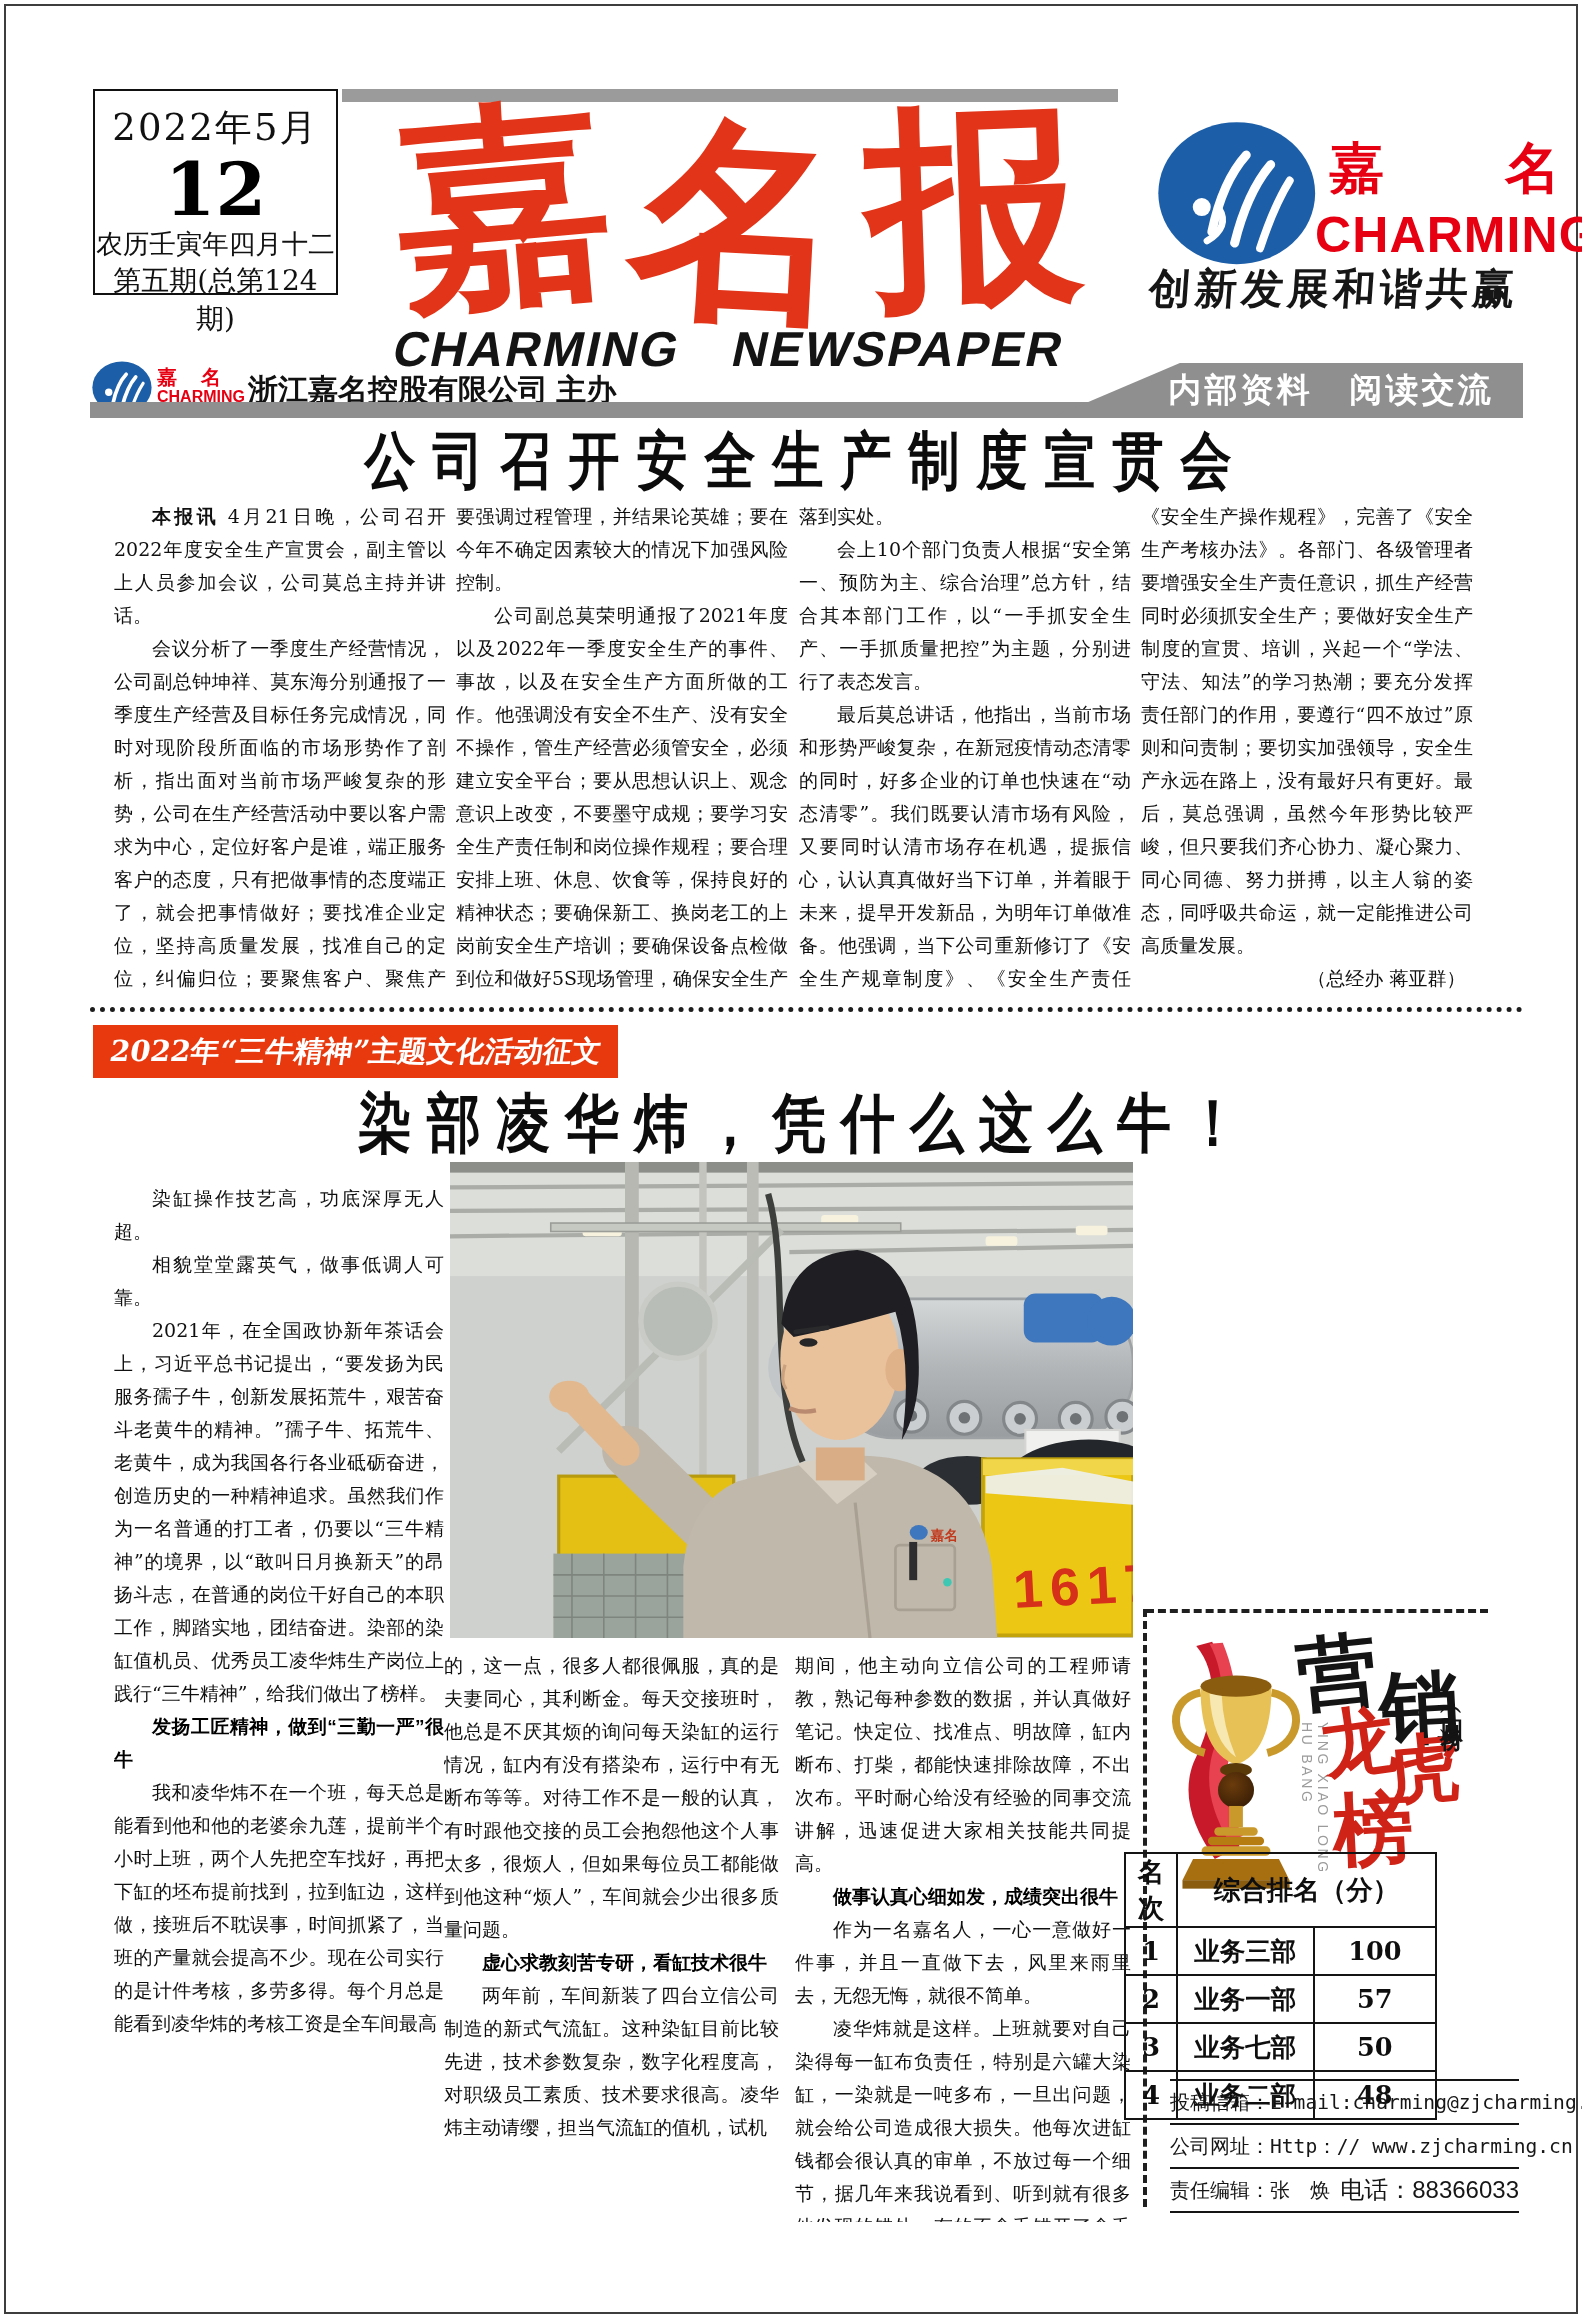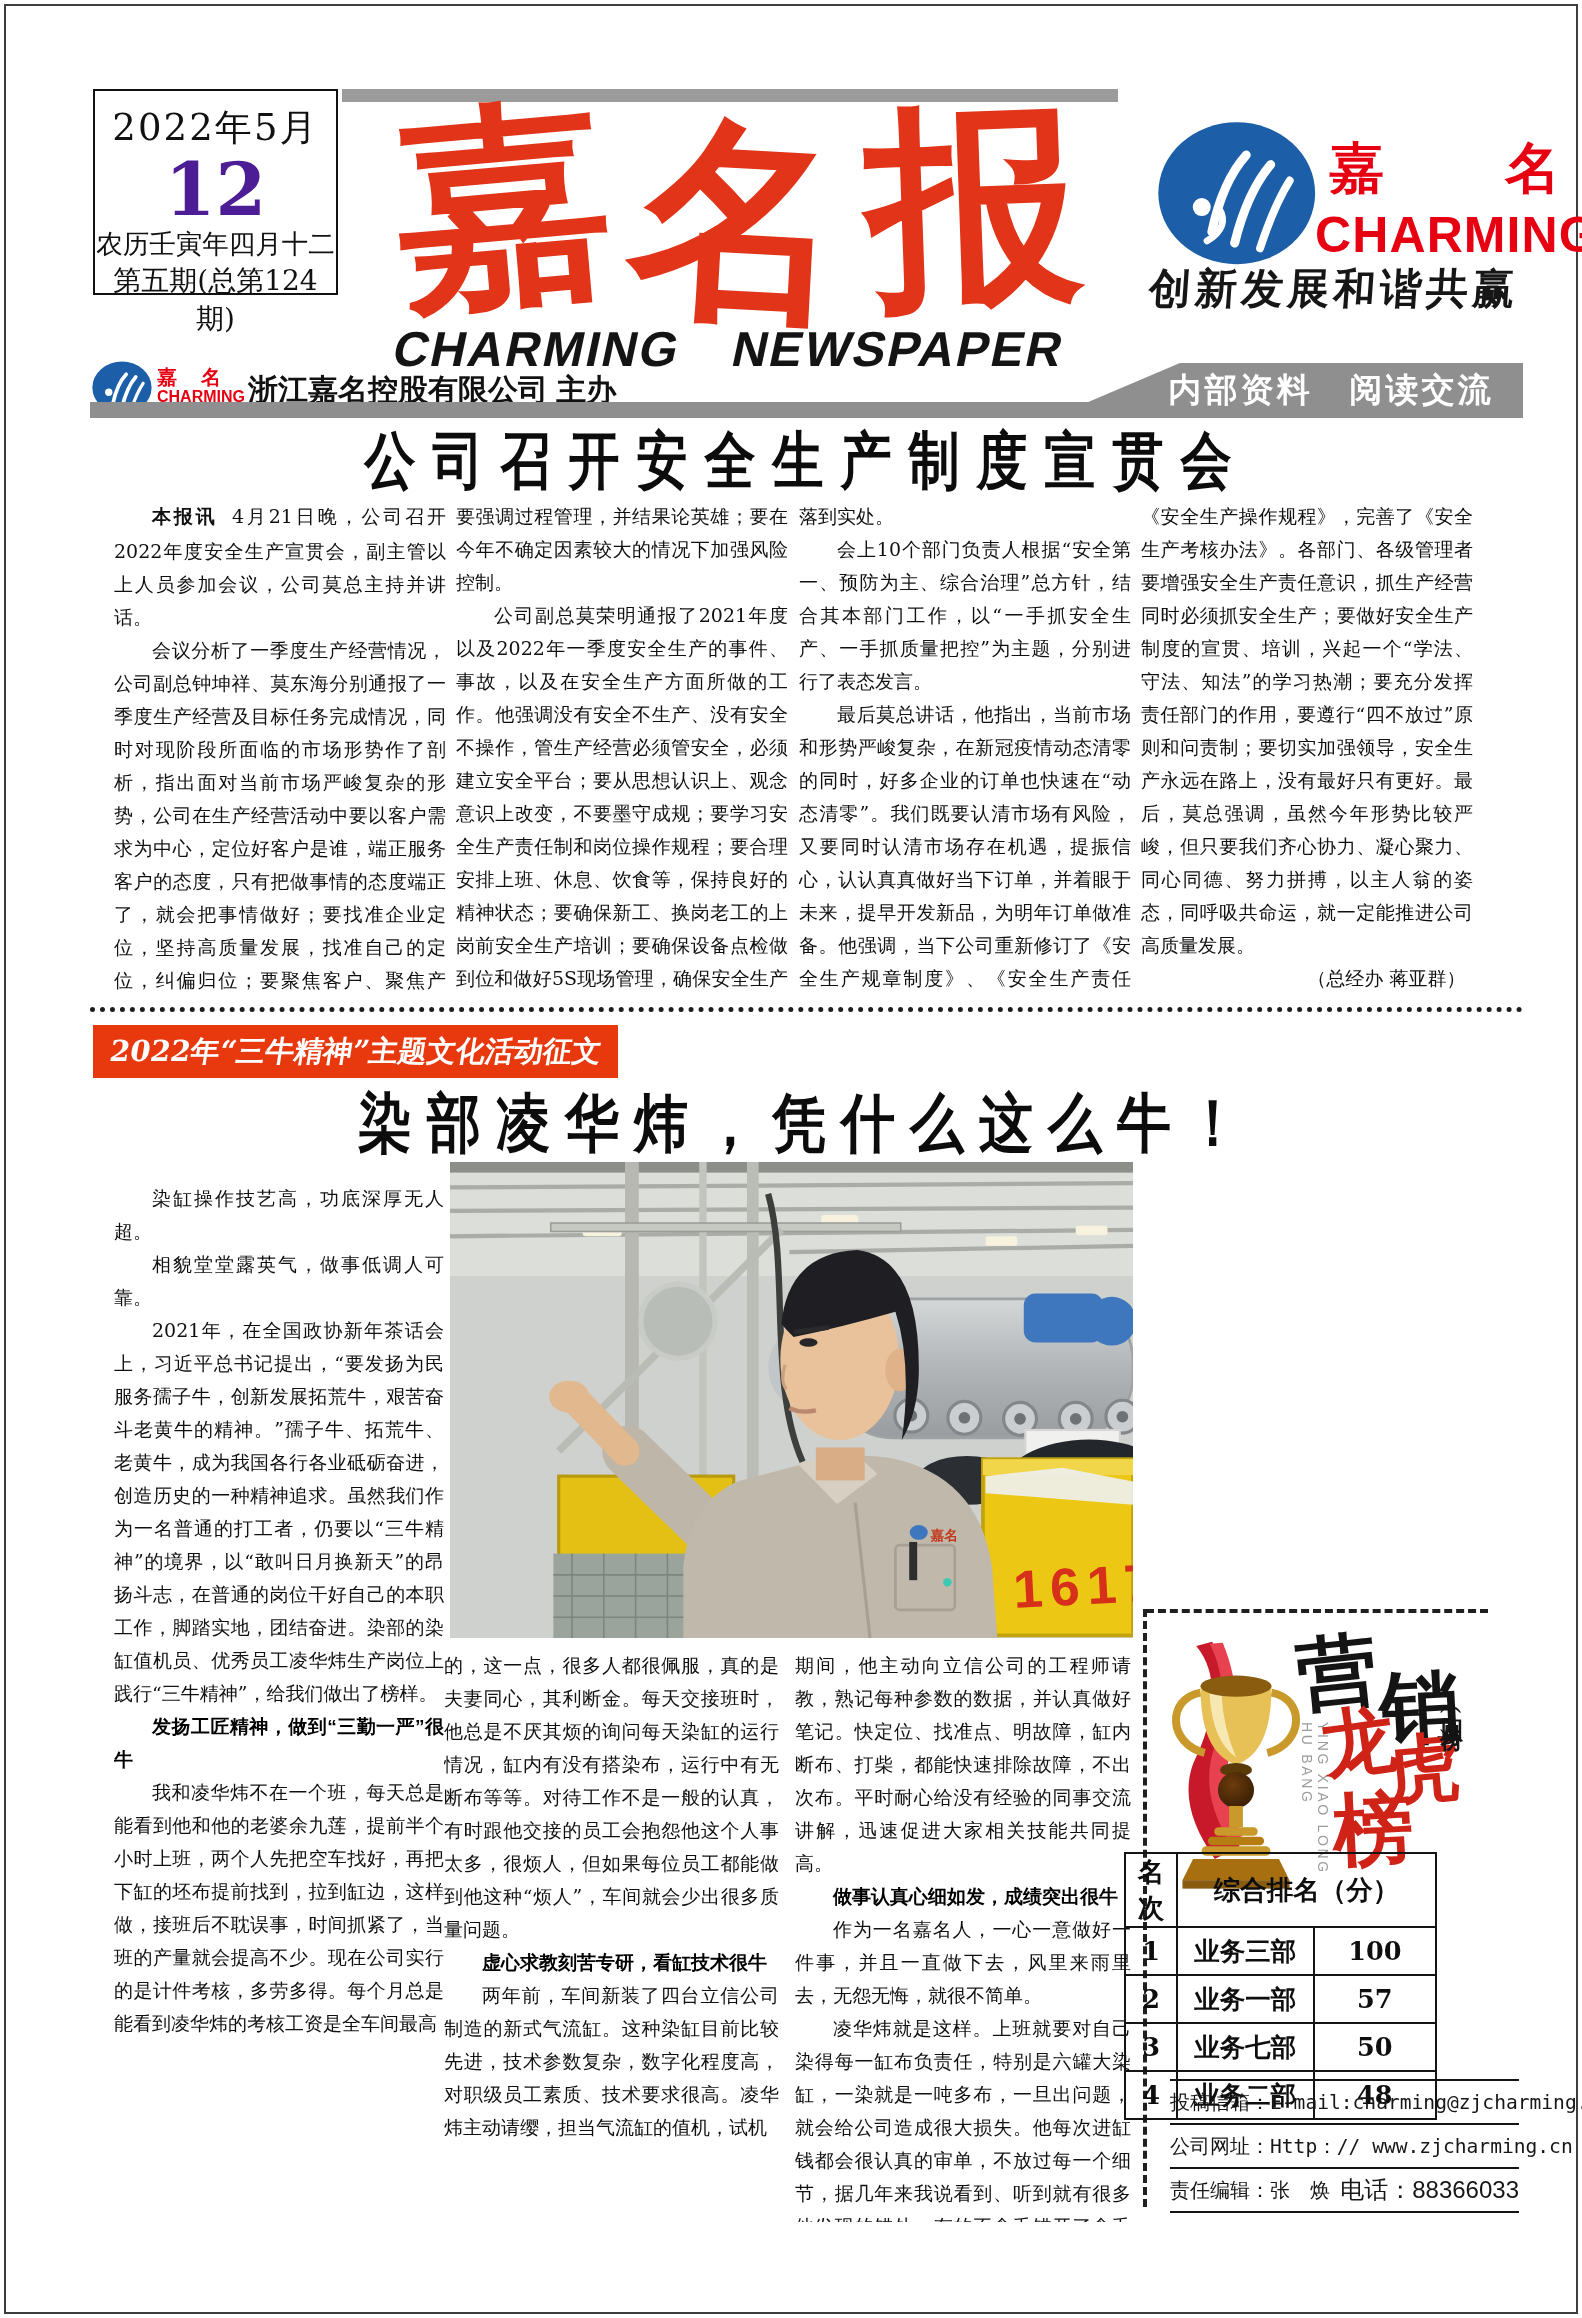--- a/index.html
+++ b/index.html
@@ -6,21 +6,21 @@
   .page{position:relative;width:1583px;height:2319px;background:#ffffff;overflow:hidden;
         font-family:"DejaVu Serif","Liberation Serif",serif;color:#111;}
   .frame{position:absolute;left:4.2px;top:4.2px;width:1570px;height:2306px;border:2.1px solid #3d3d3d;pointer-events:none;}
   .abs{position:absolute;}
 
   
   .date-box{left:93px;top:89px;width:245px;height:206px;border:2.7px solid #111;
             display:flex;flex-direction:column;justify-content:space-between;align-items:center;
             padding:11.7px 0 15px 0;box-sizing:border-box;text-align:center;}
   .date-ym{font-size:37px;letter-spacing:2.1px;}
-  .date-day{font-size:73px;font-weight:bold;color:#4c1d95;line-height:1;}
+  .date-day{font-size:73px;font-weight:bold;color:#000000;line-height:1;}
   .date-lunar{font-size:26.5px;}
   .date-issue{font-size:28px;}
   .topbar{left:342px;top:89px;width:776px;height:12.7px;background:#9b9b9b;}
   .masthead{left:395px;top:98px;width:687px;height:233px;display:flex;justify-content:space-between;align-items:flex-start;}
   .masthead span{font-size:215px;line-height:1;font-weight:bold;color:#e23418;display:inline-block;}
   .masthead span:nth-child(1){transform:rotate(-5deg);}
   .masthead span:nth-child(2){transform:rotate(3deg) translateY(15px);}
   .masthead span:nth-child(3){transform:rotate(-2deg);}
   .masthead-en{left:394px;top:321px;width:732px;font-family:"Liberation Sans","DejaVu Sans",sans-serif;
                font-weight:900;font-size:49px;letter-spacing:2.1px;word-spacing:37px;color:#141414;
@@ -41,21 +41,21 @@
   .notice-poly span{color:#fff;font-weight:bold;font-size:33px;letter-spacing:3.2px;white-space:nowrap;}
 
   
   .a1-title{left:90px;top:420px;width:1433px;text-align:center;font-family:"Liberation Sans","DejaVu Sans",sans-serif;
             font-weight:900;font-size:51px;letter-spacing:17px;color:#0c0c0c;transform:scaleY(1.22);
             transform-origin:center top;white-space:nowrap;}
   .colbox{position:absolute;overflow:hidden;font-size:19px;line-height:33px;text-align:justify;color:#101010;}
   .a1c{top:500px;height:499px;width:332px;}
   .para{margin:0;text-indent:0;}
   .ind{text-indent:2em;}
-  .lead{font-family:Liberation Mono, monospace;font-weight:bold;margin-top:17px;}
+  .lead{font-family:Liberation Sans, sans-serif;font-weight:bold;margin-top:17px;}
   .subhead{font-family:"Liberation Sans","DejaVu Sans",sans-serif;font-weight:bold;color:#000;}
   .byline{text-align:right;text-indent:0;padding-right:0.4em;}
 
   
   .dotline{left:90px;top:1007px;width:1433px;height:0;border-top:5.3px dotted #1d1d1d;}
   .banner{left:93px;top:1025px;width:525px;height:53px;background:#e8380d;display:flex;align-items:center;justify-content:center;}
   .banner span{color:#fff;font-weight:bold;font-size:29px;transform:skewX(-9deg);white-space:nowrap;}
   .a2-title{left:90px;top:1081px;width:1433px;text-align:center;font-family:"Liberation Sans","DejaVu Sans",sans-serif;
             font-weight:900;font-size:54px;letter-spacing:15px;color:#0c0c0c;transform:scaleY(1.18);
             transform-origin:center top;white-space:nowrap;}

